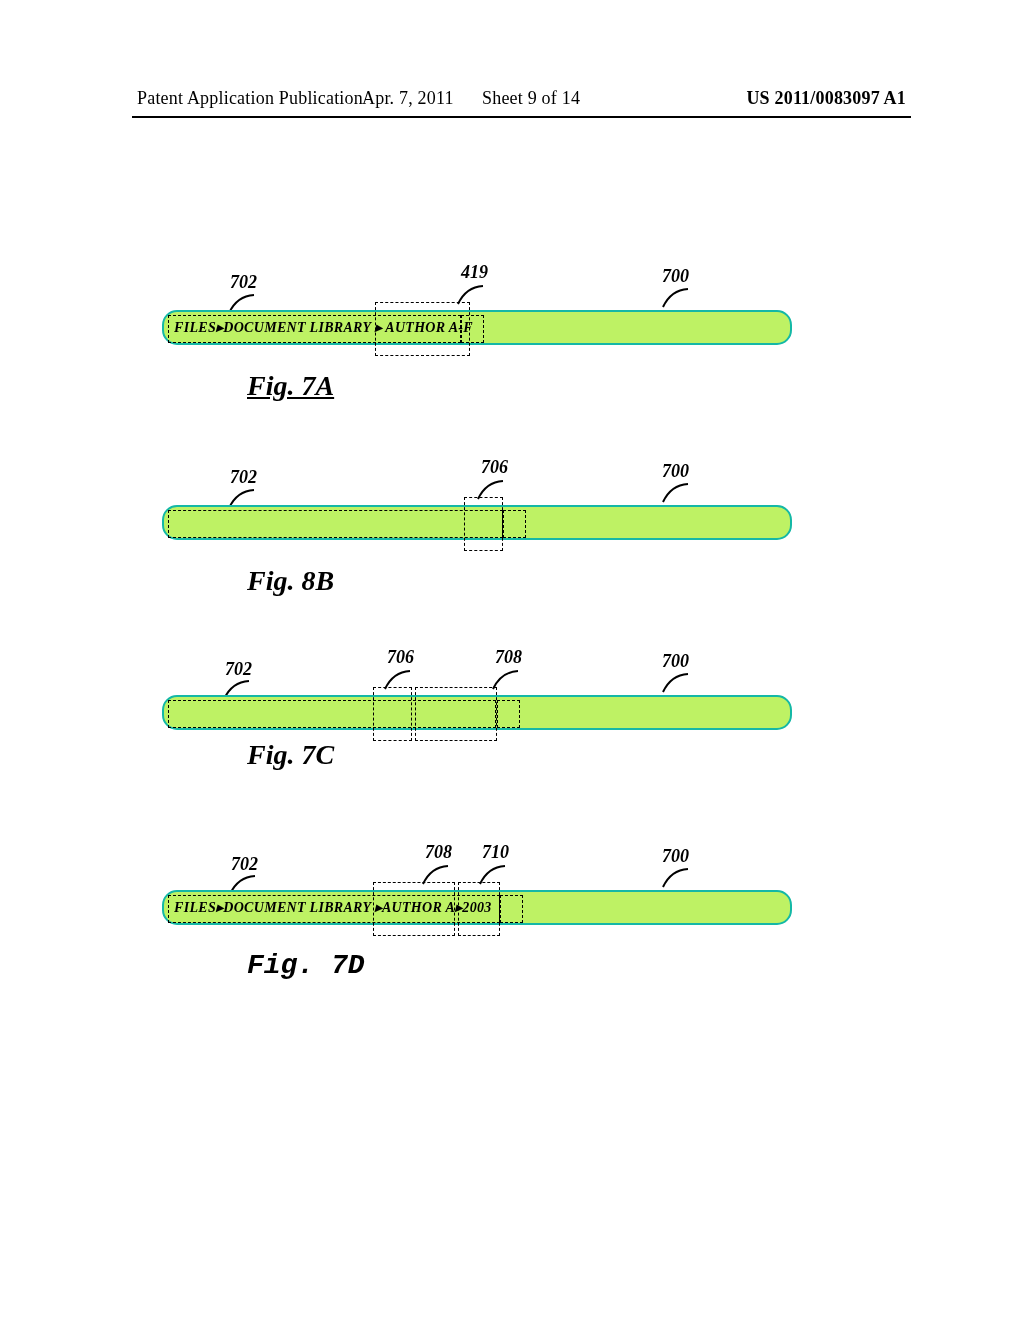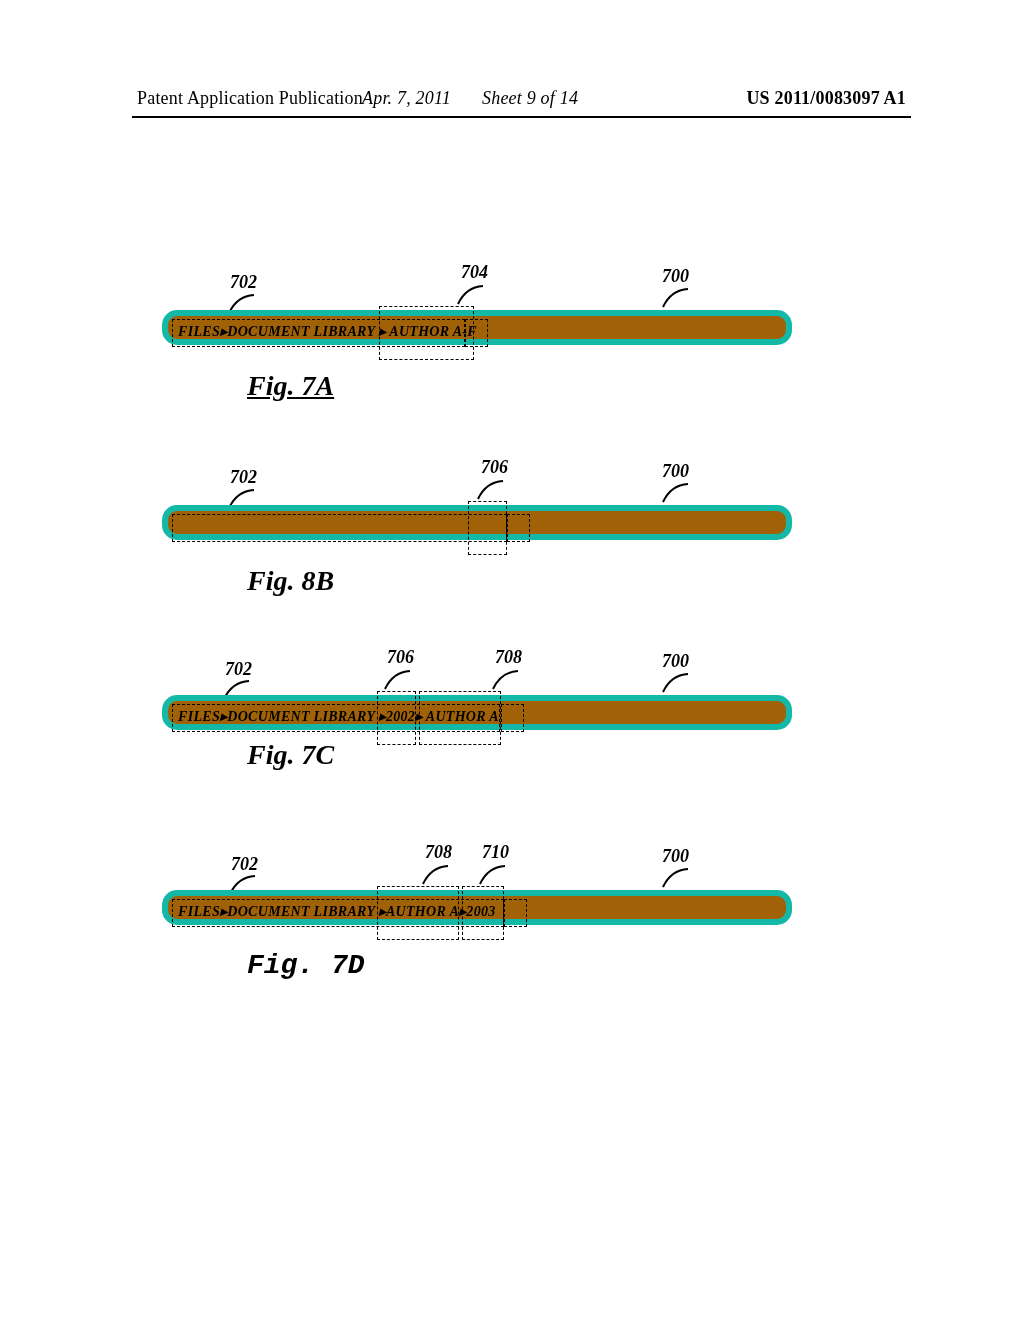--- a/index.html
+++ b/index.html
@@ -26,21 +26,20 @@
     letter-spacing: 0.2px;
   }
   .hdr-left {
     position: absolute;
     left: 0;
     font-weight: normal;
   }
   .hdr-mid {
     position: absolute;
     left: 225px;
-    font-style: italic;
   }
   .hdr-right {
     position: absolute;
     right: 0;
     font-weight: bold;
   }
   .hdr-rule {
     position: absolute;
     top: 116px;
     left: 120px;
@@ -50,23 +49,23 @@
 
   .fig-block {
     position: absolute;
     left: 150px;
     width: 630px;
   }
 
   .addrbar {
     position: relative;
     height: 35px;
-    border: 6px solid #14b8a6;
+    border: 2px solid #14b8a6;
     border-radius: 15px;
-    background: #a16207;
+    background: #bef264;
     box-sizing: border-box;
   }
   .addrtext {
     position: absolute;
     left: 10px;
     top: 7px;
     font-style: italic;
     font-weight: bold;
     font-size: 14px;
     letter-spacing: 0.3px;
@@ -121,21 +120,21 @@
   <div class="hdr-rule"></div>
 
   <div class="fig-block blockA">
     <div class="refnum" style="left:68px; top:-38px;">702</div>
     <div class="lead" style="left:62px; top:-18px;">
       <svg viewBox="0 0 36 28">
           <path d="M5 21 Q13 4 30 3" stroke="#000" stroke-width="2" fill="none"></path>
         </svg>
     </div>
 
-    <div class="refnum" style="left:299px; top:-48px;">704</div>
+    <div class="refnum" style="left:299px; top:-48px;">419</div>
     <div class="lead" style="left:290px; top:-27px;">
       <svg viewBox="0 0 36 28">
           <path d="M6 21 Q14 4 31 3" stroke="#000" stroke-width="2" fill="none"></path>
         </svg>
     </div>
 
     <div class="refnum" style="left:500px; top:-44px;">700</div>
     <div class="lead" style="left:495px; top:-24px;">
       <svg viewBox="0 0 36 28">
           <path d="M6 21 Q14 4 31 3" stroke="#000" stroke-width="2" fill="none"></path>
@@ -208,21 +207,20 @@
     </div>
 
     <div class="refnum" style="left:500px; top:-44px;">700</div>
     <div class="lead" style="left:495px; top:-24px;">
       <svg viewBox="0 0 36 28">
           <path d="M6 21 Q14 4 31 3" stroke="#000" stroke-width="2" fill="none"></path>
         </svg>
     </div>
 
     <div class="addrbar">
-      <span class="addrtext">FILES▸DOCUMENT LIBRARY ▸2002▸ AUTHOR A</span>
 
       <div class="dashbox" style="left:4px; top:3px; width:326px; height:26px;"></div>
       <div class="dashbox" style="left:209px; top:-10px; width:37px; height:52px;"></div>
       <div class="dashbox" style="left:251px; top:-10px; width:80px; height:52px;"></div>
       <div class="dashbox" style="left:333px; top:3px; width:21px; height:26px;"></div>
     </div>
 
     <div class="figcap" style="left:85px; top:44px;">Fig. 7C</div>
   </div>
 

